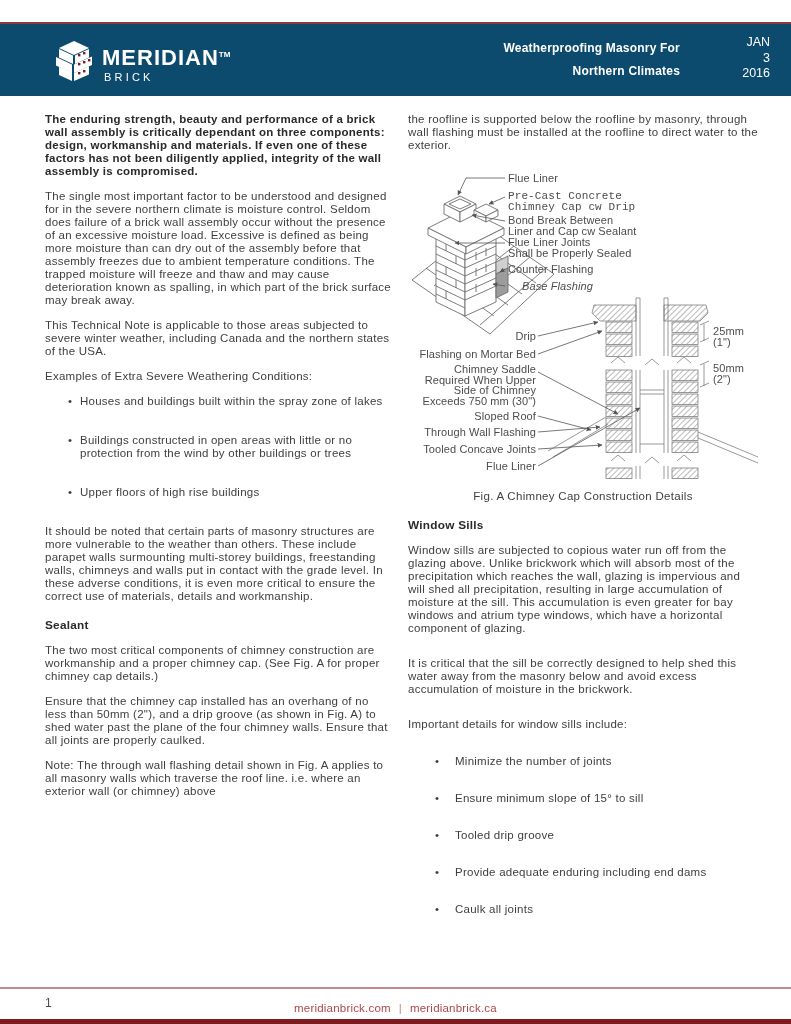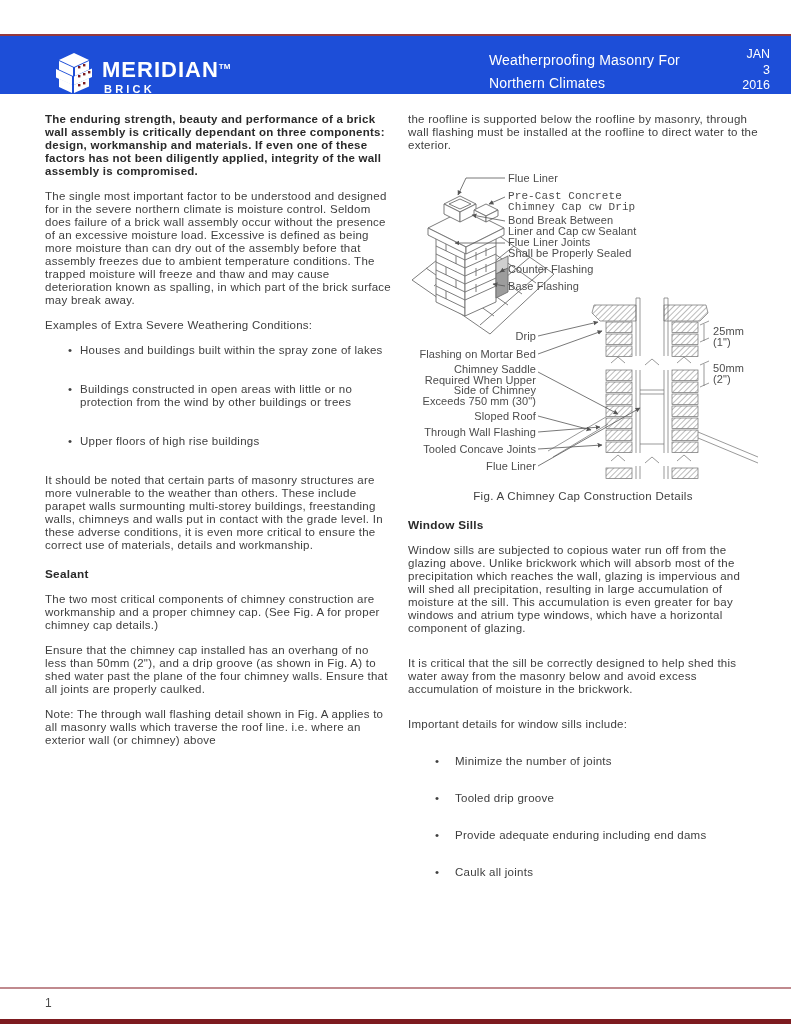--- a/index.html
+++ b/index.html
@@ -1,27 +1,27 @@
 <!DOCTYPE html>
 <html><head>
 <meta charset="utf-8">
 <style>
   html,body{margin:0;padding:0;background:#e8e8e8;}
   .page{position:relative;width:791px;height:1024px;background:#ffffff;margin:0 auto;
         font-family:"Liberation Sans","DejaVu Sans",sans-serif;color:#3e3e3e;overflow:hidden;}
 
   
-  .topbar{position:absolute;left:0;top:22px;width:100%;height:60px;background:#1d4ed8;border-top:2px solid #94383d;box-sizing:border-box;margin-top:12px;}
+  .topbar{position:absolute;left:0;top:22px;width:100%;height:74px;background:#0c4a6e;border-top:2px solid #94383d;box-sizing:border-box;}
   .logo{position:absolute;left:53px;top:13px;display:flex;align-items:flex-start;}
   .logo-icon{width:42px;height:46px;margin-right:7px;}
   .logo-text{color:#ffffff;}
   .logo-brand{font-size:22px;font-weight:bold;letter-spacing:1px;line-height:24px;margin-top:6px;}
   .logo-tm{font-size:8px;vertical-align:super;letter-spacing:0;}
-  .logo-sub{font-size:11px;font-weight:bold;letter-spacing:3.2px;margin-top:1px;padding-left:2px;}
-  .doc-title{position:absolute;right:111px;top:13px;text-align:left;color:#ffffff;font-size:14px;font-weight:normal;line-height:23px;letter-spacing:0.2px;}
+  .logo-sub{font-size:11px;font-weight:normal;letter-spacing:3.2px;margin-top:1px;padding-left:2px;}
+  .doc-title{position:absolute;right:111px;top:13px;text-align:right;color:#ffffff;font-size:12px;font-weight:bold;line-height:23px;letter-spacing:0.2px;}
   .doc-date{position:absolute;right:21px;top:11px;text-align:right;color:#ffffff;font-size:12.5px;font-weight:normal;line-height:15.5px;}
 
   
   .col{position:absolute;top:113px;font-size:11.5px;line-height:13px;letter-spacing:0.25px;}
   .col-left{left:45px;width:347px;}
   .col-right{left:408px;width:350px;}
   .col p{margin:0 0 12px 0;}
   .col-right p{margin:0 0 22px 0;}
   p.intro{font-weight:bold;color:#2a2a2a;}
   .subhead{font-weight:bold;color:#2a2a2a;margin:16px 0 12px 0;font-size:11.8px;}
@@ -87,20 +87,21 @@
     <div class="doc-date">
       <div>JAN</div>
       <div>3</div>
       <div>2016</div>
     </div>
   </div>
 
   <div class="col col-left">
     <p class="intro">The enduring strength, beauty and performance of a brick wall assembly is critically dependant on three components: design, workmanship and materials. If even one of these factors has not been diligently applied, integrity of the wall assembly is compromised.</p>
     <p>The single most important factor to be understood and designed for in the severe northern climate is moisture control. Seldom does failure of a brick wall assembly occur without the presence of an excessive moisture load. Excessive is defined as being more moisture than can dry out of the assembly before that assembly freezes due to ambient temperature conditions. The trapped moisture will freeze and thaw and may cause deterioration known as spalling, in which part of the brick surface may break away.</p>
+    <p>This Technical Note is applicable to those areas subjected to severe winter weather, including Canada and the northern states of the USA.</p>
     <p>Examples of Extra Severe Weathering Conditions:</p>
     <div class="bullets">
       <div class="bullet">Houses and buildings built within the spray zone of lakes</div>
       <div class="bullet">Buildings constructed in open areas with little or no protection from the wind by other buildings or trees</div>
       <div class="bullet">Upper floors of high rise buildings</div>
     </div>
     <p>It should be noted that certain parts of masonry structures are more vulnerable to the weather than others. These include parapet walls surmounting multi-storey buildings, freestanding walls, chimneys and walls put in contact with the grade level. In these adverse conditions, it is even more critical to ensure the correct use of materials, details and workmanship.</p>
     <div class="subhead">Sealant</div>
     <p>The two most critical components of chimney construction are workmanship and a proper chimney cap. (See Fig. A for proper chimney cap details.)</p>
     <p>Ensure that the chimney cap installed has an overhang of no less than 50mm (2"), and a drip groove (as shown in Fig. A) to shed water past the plane of the four chimney walls. Ensure that all joints are properly caulked.</p>
@@ -269,21 +270,21 @@
           <span>Bond Break Between</span>
           <span>Liner and Cap cw Sealant</span>
         </div>
       <div class="fig-label" style="left:100px;top:73px;">
           <span>Flue Liner Joints</span>
           <span>Shall be Properly Sealed</span>
         </div>
       <div class="fig-label" style="left:100px;top:100px;">
           <span>Counter Flashing</span>
         </div>
-      <div class="fig-label" style="left:100px;top:117px;">
+      <div class="fig-label" style="left:114px;top:117px;font-style:italic;">
           <span>Base Flashing</span>
         </div>
 
       <div class="fig-label r" style="right:222px;top:167px;">
           <span>Drip</span>
         </div>
       <div class="fig-label r" style="right:222px;top:185px;">
           <span>Flashing on Mortar Bed</span>
         </div>
       <div class="fig-label r" style="right:222px;top:200px;">
@@ -316,23 +317,27 @@
     </div>
 
     <div class="fig-caption">Fig. A Chimney Cap Construction Details</div>
 
     <div class="subhead">Window Sills</div>
     <p style="margin-bottom:22px;">Window sills are subjected to copious water run off from the glazing above. Unlike brickwork which will absorb most of the precipitation which reaches the wall, glazing is impervious and will shed all precipitation, resulting in large accumulation of moisture at the sill. This accumulation is even greater for bay windows and atrium type windows, which have a horizontal component of glazing.</p>
     <p>It is critical that the sill be correctly designed to help shed this water away from the masonry below and avoid excess accumulation of moisture in the brickwork.</p>
     <p style="margin-bottom:0;">Important details for window sills include:</p>
     <div class="bullets bullets-right">
       <div class="bullet">Minimize the number of joints</div>
+      <div class="bullet">Ensure minimum slope of 15° to sill</div>
       <div class="bullet">Tooled drip groove</div>
       <div class="bullet">Provide adequate enduring including end dams</div>
       <div class="bullet">Caulk all joints</div>
     </div>
   </div>
 
   <div class="footer-rule"></div>
   <div class="page-number">1</div>
+  <div class="footer-links">
+    <a href="#">meridianbrick.com</a><span class="footer-sep">|</span><a href="#">meridianbrick.ca</a>
+  </div>
   <div class="bottombar"></div>
 
 </div>
 
 </body></html>

